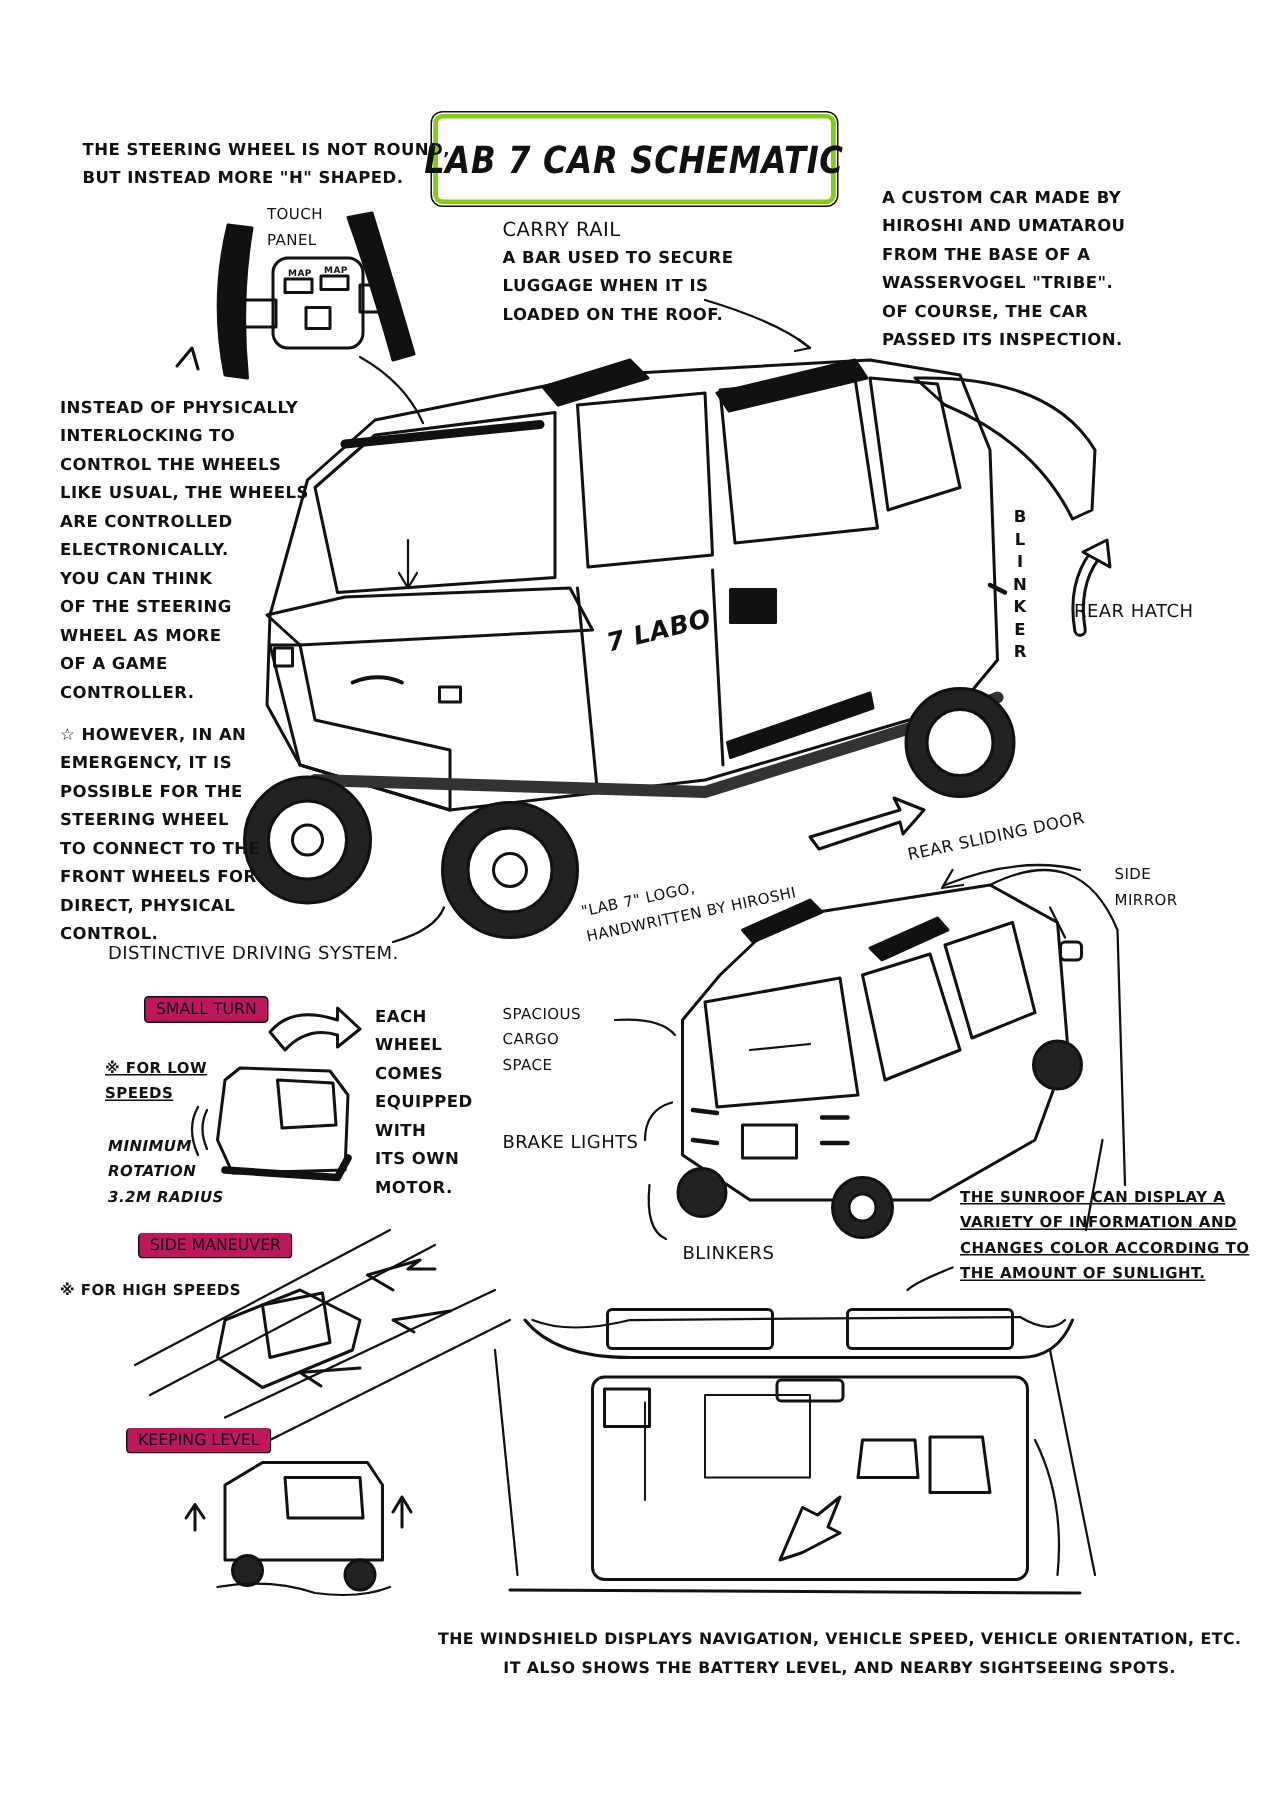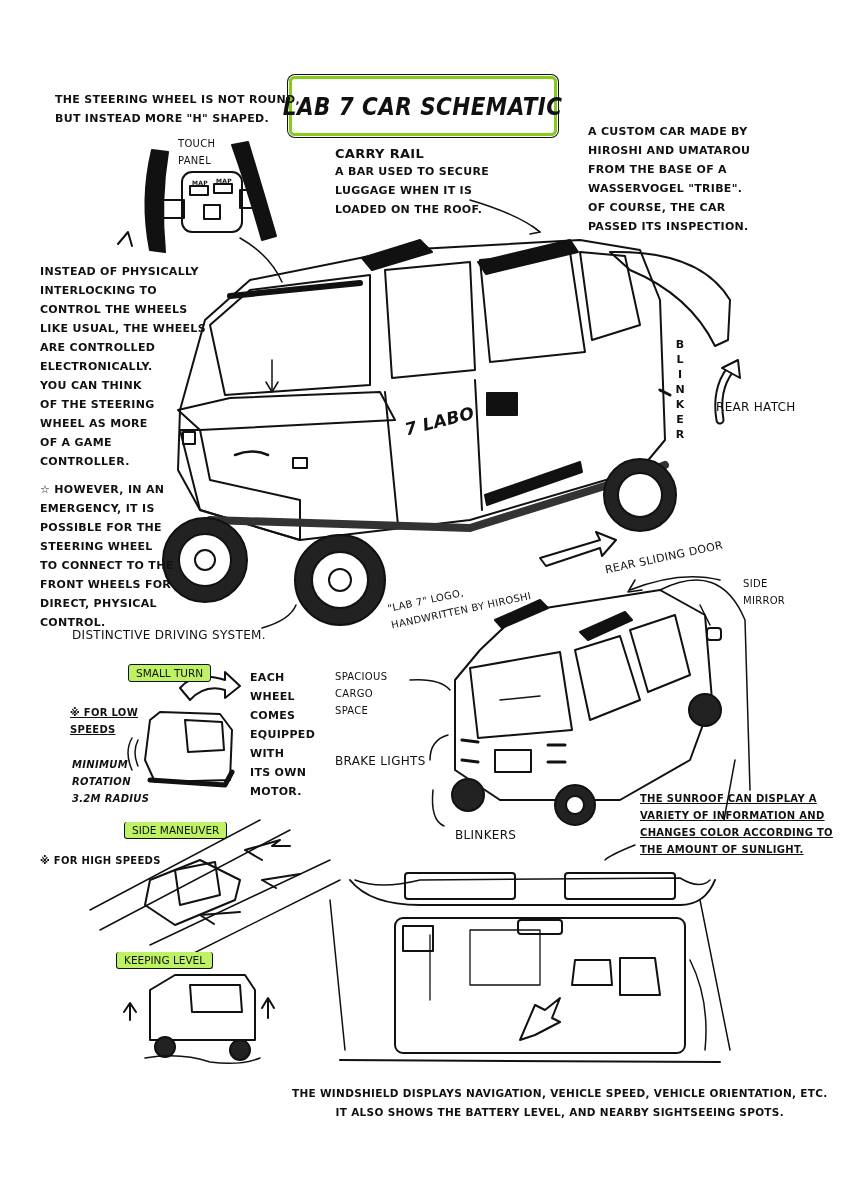--- a/index.html
+++ b/index.html
@@ -7,21 +7,21 @@
        font-family:"DejaVu Sans",sans-serif;color:#111;}
   .note{position:absolute;font-family:"DejaVu Sans",sans-serif;font-weight:bold;
         font-size:11px;line-height:19px;text-transform:uppercase;letter-spacing:0.3px;color:#111;white-space:pre-line;}
   .note.center{text-align:left;}
   .note.small{font-size:10px;line-height:17px;}
   .title-box{position:absolute;left:289px;top:76px;width:262px;height:54px;border:3px solid #84cc16;border-radius:6px;
              box-shadow:0 0 0 1px #fff, 0 0 0 2px #111;display:flex;align-items:center;justify-content:center;}
   .title{font-family:"DejaVu Sans",sans-serif;font-weight:bold;font-style:italic;font-size:25px;letter-spacing:0.5px;color:#111;
          transform:scaleX(0.86);white-space:nowrap;}
   .boxed-label{position:absolute;border:1.5px solid #111;border-radius:3px;padding:2px 7px;font-weight:bold;font-size:10.5px;
-               text-transform:uppercase;background:#bef264;margin-left:32px;}
+               text-transform:uppercase;background:#be185d;}
   .vertical{position:absolute;font-weight:bold;font-size:11px;line-height:15px;width:14px;text-align:center;text-transform:uppercase;}
   svg.art{position:absolute;left:0;top:0;}
 </style>
 </head>
 <body>
 
 <svg class="art" width="844" height="1200" viewBox="0 0 844 1200" fill="none" stroke="#111" stroke-width="2" stroke-linecap="round" stroke-linejoin="round">
 
   <g>
     <path d="M152 150 Q140 200 150 250 L165 252 Q160 200 168 152 Z" fill="#111"></path>
@@ -162,21 +162,21 @@
   <span class="title">LAB 7 CAR SCHEMATIC</span>
 </div>
 
 <div class="note" style="left:55px;top:90px;">The steering wheel is not round,
 but instead more "H" shaped.</div>
 <div class="note center small" style="left:178px;top:135px;font-weight:normal;">Touch
 Panel</div>
 <span class="note small" style="left:192px;top:179px;font-size:6px;line-height:8px;">MAP</span>
 <span class="note small" style="left:216px;top:177px;font-size:6px;line-height:8px;">MAP</span>
 
-<div class="note" style="left:335px;top:144px;font-weight:bold;font-size:13px;">Carry Rail</div>
+<div class="note" style="left:335px;top:144px;font-weight:normal;font-size:13px;">Carry Rail</div>
 <div class="note" style="left:335px;top:162px;">A bar used to secure
 luggage when it is
 loaded on the roof.</div>
 
 <div class="note center" style="left:588px;top:122px;width:210px;">A custom car made by
 Hiroshi and Umatarou
 from the base of a
 Wasservogel "Tribe".
 Of course, the car
 passed its inspection.</div>

